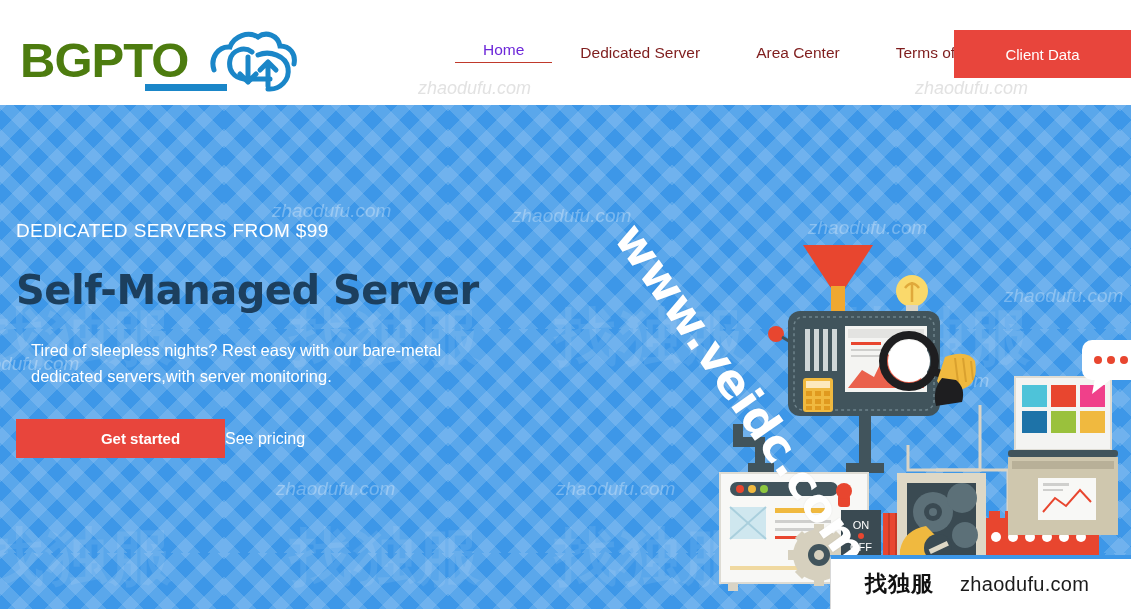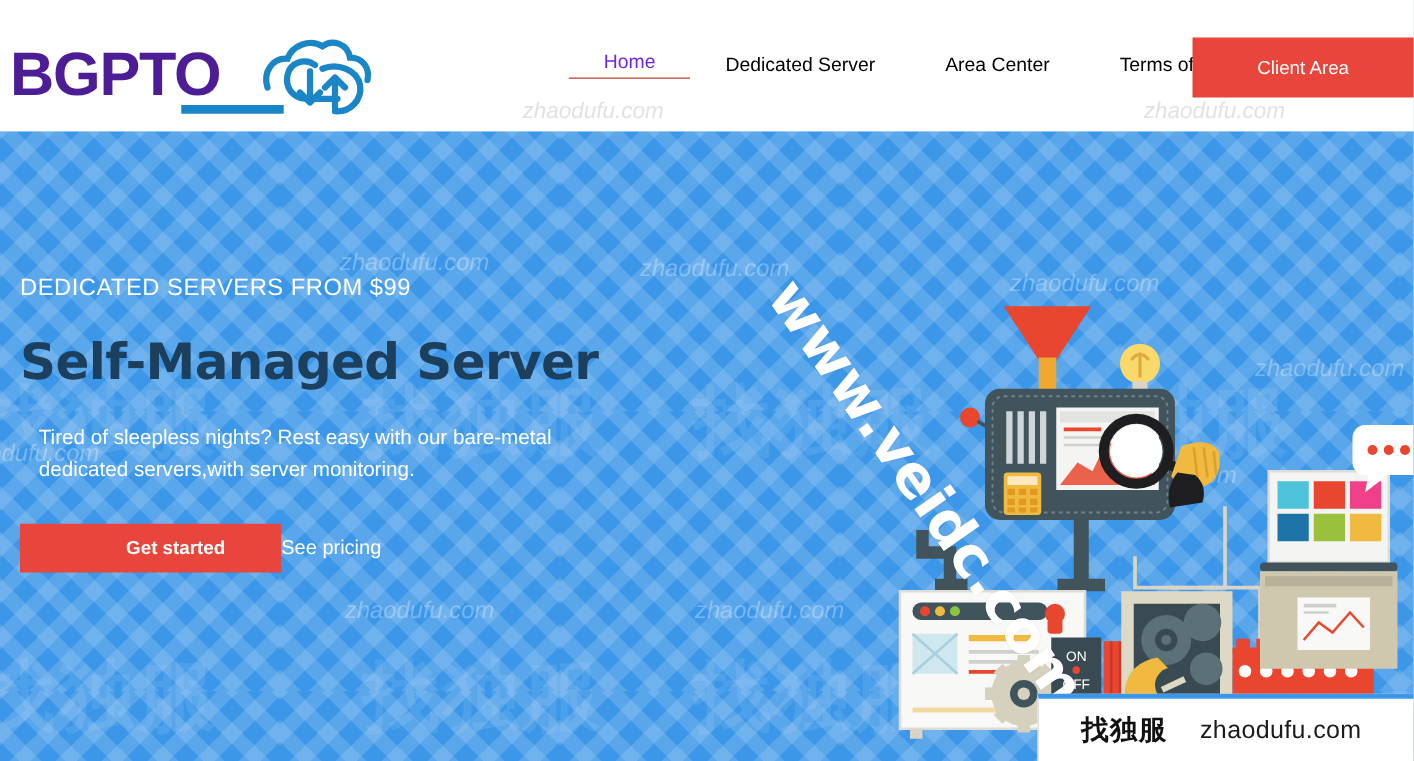--- a/index.html
+++ b/index.html
@@ -13,38 +13,38 @@
 
   
   .header {
     position:absolute; left:0; top:0; width:1131px; height:105px;
     background:#ffffff; z-index:30;
   }
   .logo {
     position:absolute; left:8px; top:18px; width:290px; height:72px;
   }
   .logo-text {
-    position:absolute; left:0; top:18px;
+    position:absolute; left:12px; top:18px;
     font-family:"Liberation Sans", sans-serif;
     font-weight:bold; font-size:49px; letter-spacing:-1px;
-    color:#4c1d95; line-height:1;
+    color:#4d7c0f; line-height:1;
   }
   .logo-underbar {
     position:absolute; left:137px; top:66px; width:82px; height:7px;
     background:#1a86c8;
   }
   .logo-cloud { position:absolute; left:200px; top:6px; }
 
   .nav {
     position:absolute; left:455px; top:0; height:105px;
     display:flex; align-items:center; gap:0px;
   }
   .nav a {
     display:inline-block;
-    font-size:15.5px; color:#000000; text-decoration:none;
+    font-size:15.5px; color:#7f1d1d; text-decoration:none;
     padding:0 28px; line-height:1;
   }
   .nav a.active {
     color:#6d28d9;
     border-bottom:1.5px solid #c0392b;
     padding-bottom:5px;
   }
   .client-area {
     position:absolute; right:0; top:30px;
     width:177px; height:48px;
@@ -172,21 +172,21 @@
       </svg>
     </div>
 
     <nav class="nav">
       <a href="#" class="active">Home</a>
       <a href="#">Dedicated Server</a>
       <a href="#">Area Center</a>
       <a href="#">Terms of use</a>
     </nav>
 
-    <div class="client-area">Client Area</div>
+    <div class="client-area">Client Data</div>
   </div>
 
   <div class="hero">
 
     <div class="hatch"></div>
 
     <div class="glyph-tile" style="left:-18px; top:190px;">找独服</div>
     <div class="glyph-tile" style="left:290px; top:190px;">找独服</div>
     <div class="glyph-tile" style="left:555px; top:190px;">找独服</div>
     <div class="glyph-tile" style="left:840px; top:190px;">找独服</div>

